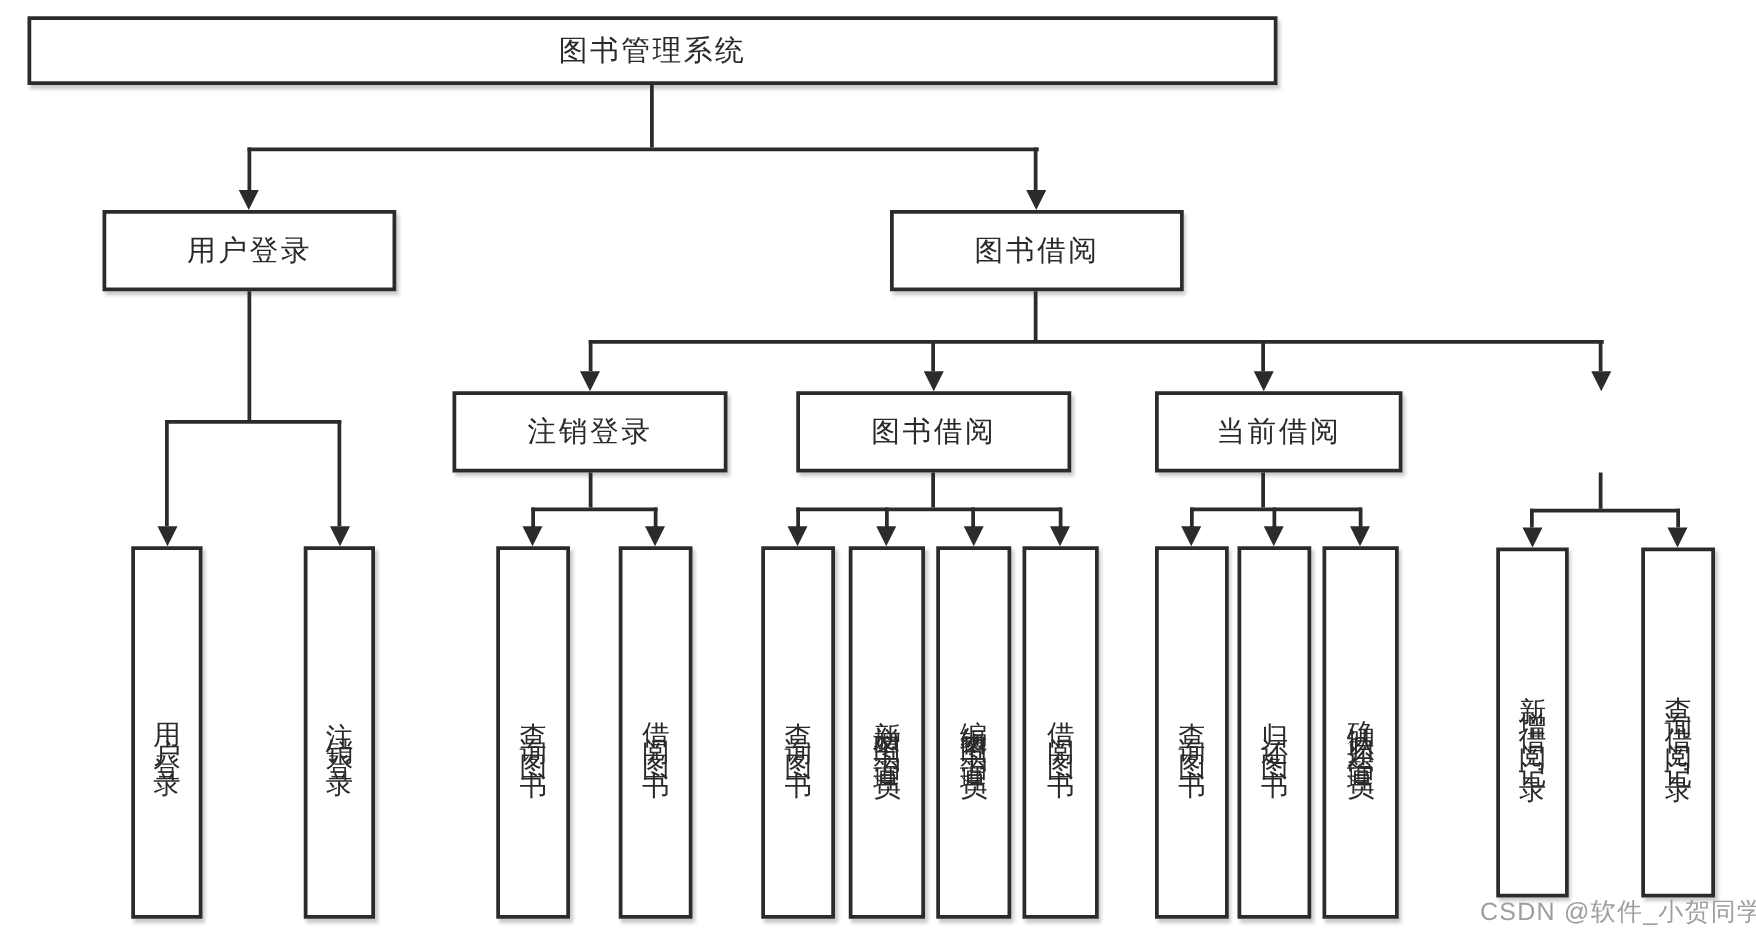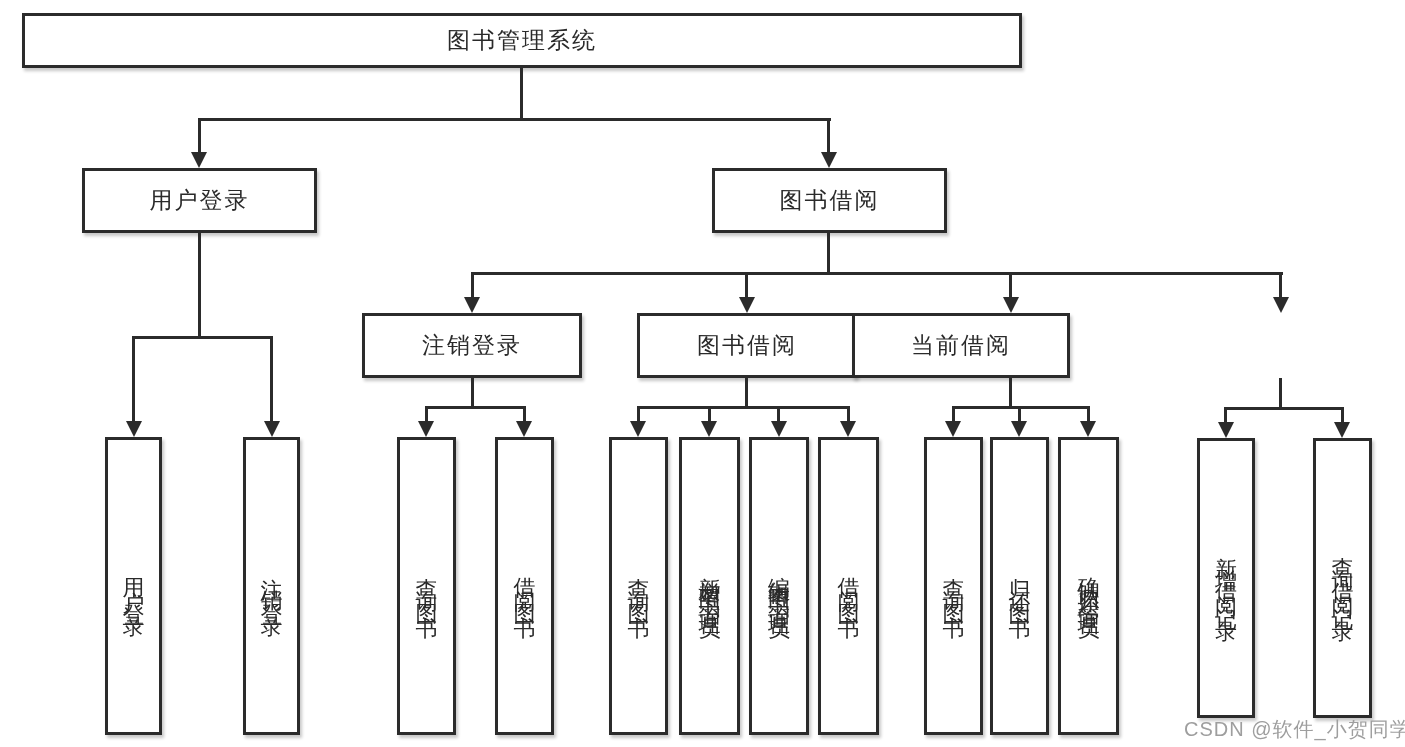--- a/index.html
+++ b/index.html
@@ -67,21 +67,21 @@
   <div class="arrow" style="left:1003px;top:297px"></div>
   <div class="vline" style="left:1279px;top:272px;height:25px"></div>
   <div class="arrow" style="left:1273px;top:297px"></div>
 
   <div class="box" style="left:362px;top:313px;width:220px;height:65px">
     <span class="hlabel">注销登录</span>
   </div>
   <div class="box" style="left:637px;top:313px;width:220px;height:65px">
     <span class="hlabel">图书借阅</span>
   </div>
-  <div class="box" style="left:852px;top:313px;width:218px;height:65px">
+  <div class="box" style="left:924px;top:313px;width:198px;height:65px">
     <span class="hlabel">当前借阅</span>
   </div>
 
   <div class="vline" style="left:471px;top:378px;height:28px"></div>
   <div class="hline" style="left:425px;top:406px;width:101px"></div>
   <div class="vline" style="left:425px;top:406px;height:16px"></div>
   <div class="arrow" style="left:418px;top:421px"></div>
   <div class="vline" style="left:523px;top:406px;height:16px"></div>
   <div class="arrow" style="left:516px;top:421px"></div>
 

